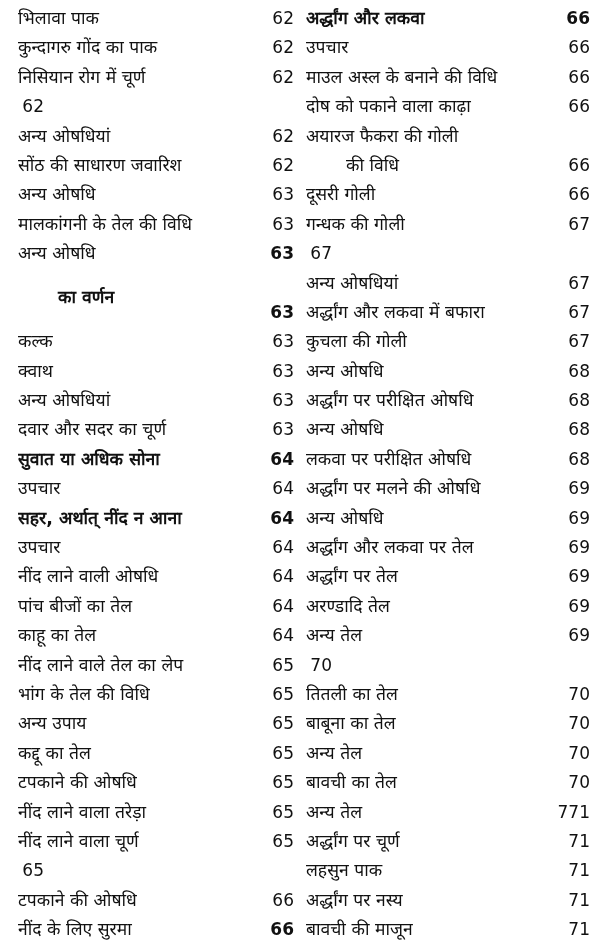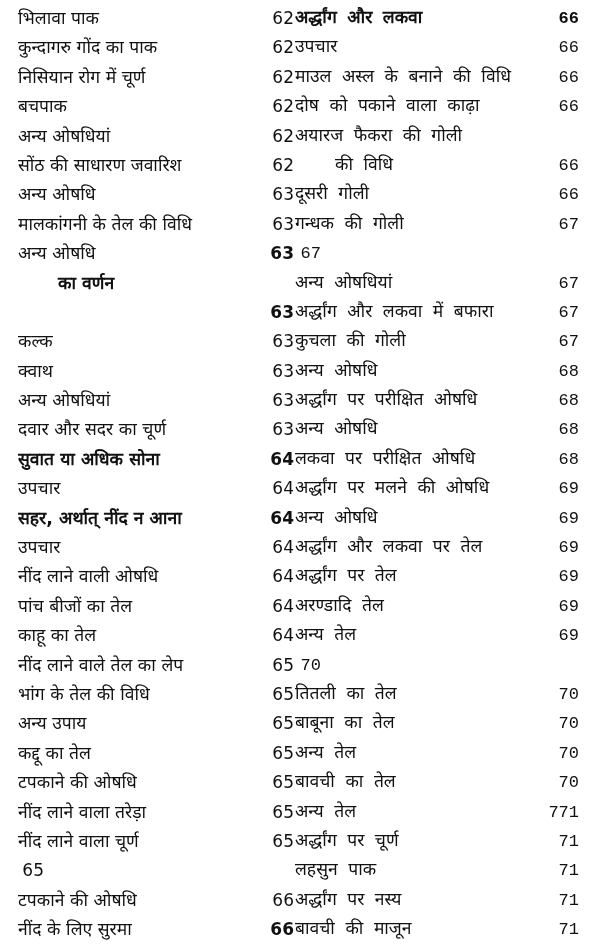--- a/index.html
+++ b/index.html
@@ -17,32 +17,33 @@
     .page {
       position: relative;
       width: 600px;
       height: 951px;
     }
     .col {
       position: absolute;
       top: 4px;
     }
     .col.left { left: 18px; width: 276px; }
-    .col.right { left: 295px; width: 284px; font-family: Liberation Mono, monospace; }
+    .col.right { left: 306px; width: 284px; }
     .row {
       display: flex;
       justify-content: space-between;
       align-items: flex-start;
       height: 29.4px;
       line-height: 29px;
       font-size: 17.5px;
       white-space: nowrap;
     }
     .row.tall {
       height: 58.8px;
+      align-items: center;
     }
     .row .title {
       flex: 1 1 auto;
       overflow: hidden;
     }
     .row .title .line2 {
       display: block;
       padding-left: 40px;
     }
     .row.tall .title span.line1 { display: block; }
@@ -70,21 +71,20 @@
       </div>
     <div class="row">
         <span class="title">कुन्दागरु गोंद का पाक</span>
         <span class="page-num">62</span>
       </div>
     <div class="row">
         <span class="title">निसियान रोग में चूर्ण</span>
         <span class="page-num">62</span>
       </div>
     <div class="row">
-        <span class="title">बचपाक</span>
         <span class="page-num">62</span>
       </div>
     <div class="row">
         <span class="title">अन्य ओषधियां</span>
         <span class="page-num">62</span>
       </div>
     <div class="row">
         <span class="title">सोंठ की साधारण जवारिश</span>
         <span class="page-num">62</span>
       </div>

